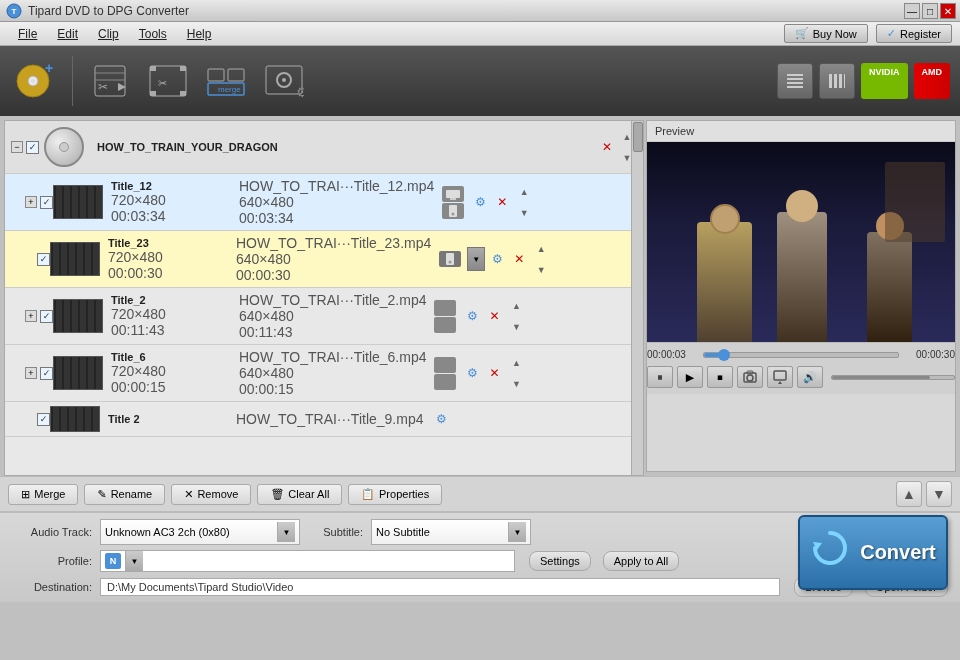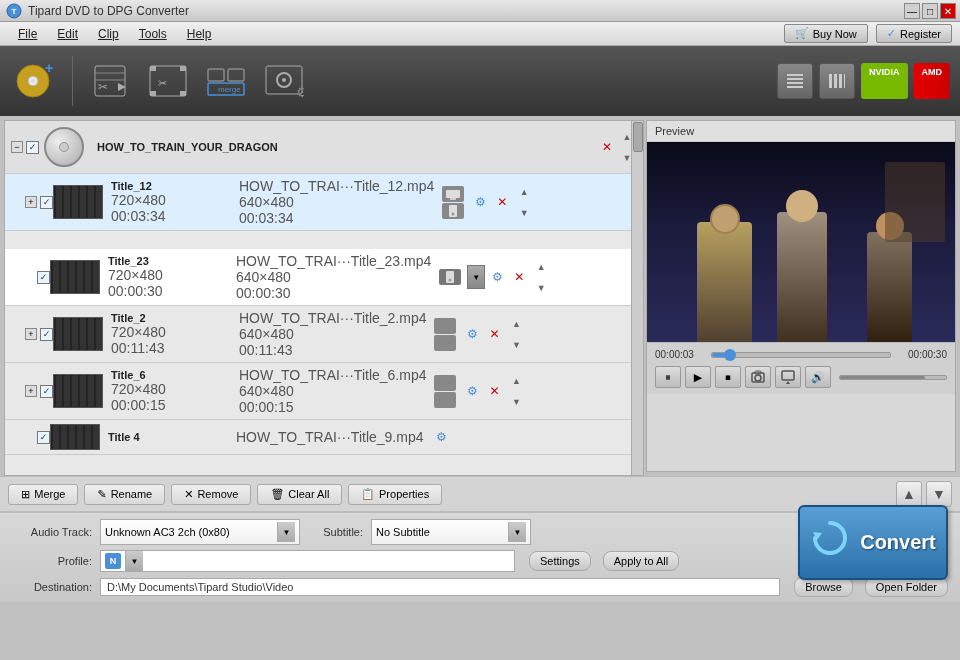--- a/index.html
+++ b/index.html
@@ -96,21 +96,21 @@
     
     .movie-scene {
       width: 100%;
       height: 200px;
       background: linear-gradient(135deg, #1a1a2e 0%, #16213e 40%, #0f3460 60%, #533483 100%);
       position: relative;
       overflow: hidden;
     }
 
     #preview-controls {
-      padding: 6px 8px;
+      padding: 6px 0;
       background: #d0d0d0;
       border-top: 1px solid #bbb;
     }
     #time-scrubber { display: flex; align-items: center; gap: 6px; margin-bottom: 6px; }
     .time-text { font-size: 10px; color: #333; min-width: 50px; }
     .scrubber-track { flex: 1; height: 6px; background: #bbb; border: 1px solid #999; border-radius: 2px; position: relative; cursor: pointer; }
     .scrubber-fill { height: 100%; width: 8%; background: #4a90d9; border-radius: 2px; }
     .scrubber-handle { width: 12px; height: 12px; background: #4a90d9; border-radius: 50%; position: absolute; top: -4px; left: 7%; cursor: pointer; }
     #playback-controls { display: flex; align-items: center; gap: 4px; }
     .ctrl-btn { width: 26px; height: 22px; background: linear-gradient(to bottom, #ddd, #bbb); border: 1px solid #999; border-radius: 2px; display: flex; align-items: center; justify-content: center; font-size: 11px; cursor: pointer; }
@@ -180,21 +180,21 @@
       padding: 3px 10px;
       font-size: 11px;
       cursor: pointer;
       border-radius: 8px;
     }
 
     
     #convert-btn {
       position: absolute;
       right: 12px;
-      bottom: 22px;
+      bottom: 12px;
       width: 150px;
       height: 75px;
       background: linear-gradient(to bottom, #5a9fd4, #2a6fa8);
       border: 2px solid #1a5080;
       border-radius: 6px;
       display: flex;
       align-items: center;
       justify-content: center;
       gap: 10px;
       cursor: pointer;
@@ -381,21 +381,21 @@
           </div>
           <div class="action-btn gear">⚙</div>
           <div class="action-btn red">✕</div>
           <div style="display:flex;flex-direction:column;gap:1px;">
             <div class="action-btn arrow" style="font-size:9px;">▲</div>
             <div class="action-btn arrow" style="font-size:9px;">▼</div>
           </div>
         </div>
       </div>
 
-      <div class="file-item selected" style="background:#ffffff;margin-top:18px;">
+      <div class="file-item selected" style="background:#fef9c3;">
         <div style="width:14px;"></div>
         <div style="width:12px;"></div>
         <div class="cb checked"></div>
         <div class="thumb thumb-blue" style="width:50px;height:34px;margin-right:8px;">
           <div class="film-strip-lines"></div>
         </div>
         <div class="file-size">
           <div class="file-name">Title_23</div>
           <div class="file-details">720×480</div>
           <div class="file-details">00:00:30</div>
@@ -487,21 +487,21 @@
       </div>
 
       <div class="file-item" style="min-height:30px;">
         <div style="width:14px;"></div>
         <div style="width:12px;"></div>
         <div class="cb checked"></div>
         <div class="thumb thumb-green" style="width:50px;height:26px;margin-right:8px;">
           <div class="film-strip-lines"></div>
         </div>
         <div class="file-size">
-          <div class="file-name">Title 4</div>
+          <div class="file-name">Title 2</div>
         </div>
         <div class="file-size">
           <div class="file-details">HOW_TO_TRAI···Title_9.mp4</div>
         </div>
         <div class="action-btn gear">⚙</div>
       </div>
 
       <div style="position:absolute;right:0;top:0;bottom:0;width:12px;background:#ccc;border-left:1px solid #aaa;">
         <div style="width:10px;height:30px;background:#aaa;border:1px solid #888;margin:1px auto;border-radius:2px;"></div>
       </div>

